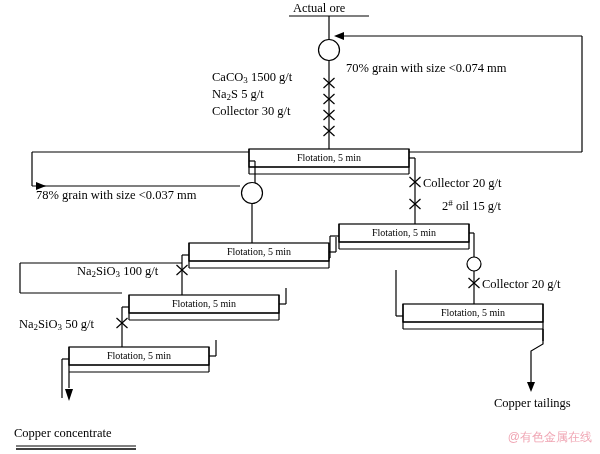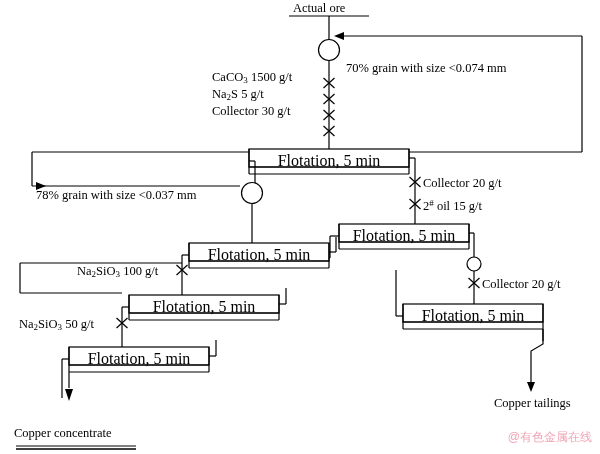--- a/index.html
+++ b/index.html
@@ -16,21 +16,21 @@
     position:absolute;
     font-family:"Liberation Serif", serif;
     font-size:12.5px;
     color:#000;
     white-space:nowrap;
     line-height:1.25;
   }
   .box-lbl{
     position:absolute;
     font-family:"Liberation Serif", serif;
-    font-size:16px;
+    font-size:10px;
     color:#000;
     white-space:nowrap;
     text-align:center;
   }
   .sub{font-size:9px;vertical-align:-0.25em;}
   .sup{font-size:9px;vertical-align:0.45em;}
   .watermark{
     position:absolute;
     right:8px;bottom:8px;
     font-family:"Liberation Sans", sans-serif;
@@ -205,21 +205,21 @@
 <div class="lbl" style="left:212px;top:87px;text-align:right;">
   Na<span class="sub">2</span>S 5 g/t
 </div>
 <div class="lbl" style="left:212px;top:104px;">
   Collector 30 g/t
 </div>
 
 <div class="lbl" style="left:423px;top:176px;">
   Collector 20 g/t
 </div>
-<div class="lbl" style="left:423px;top:198px;">
+<div class="lbl" style="left:442px;top:198px;">
   2<span class="sup">#</span> oil 15 g/t
 </div>
 <div class="lbl" style="left:482px;top:277px;">
   Collector 20 g/t
 </div>
 
 <div class="lbl" style="left:77px;top:264px;">
   Na<span class="sub">2</span>SiO<span class="sub">3</span> 100 g/t
 </div>
 <div class="lbl" style="left:19px;top:317px;">

